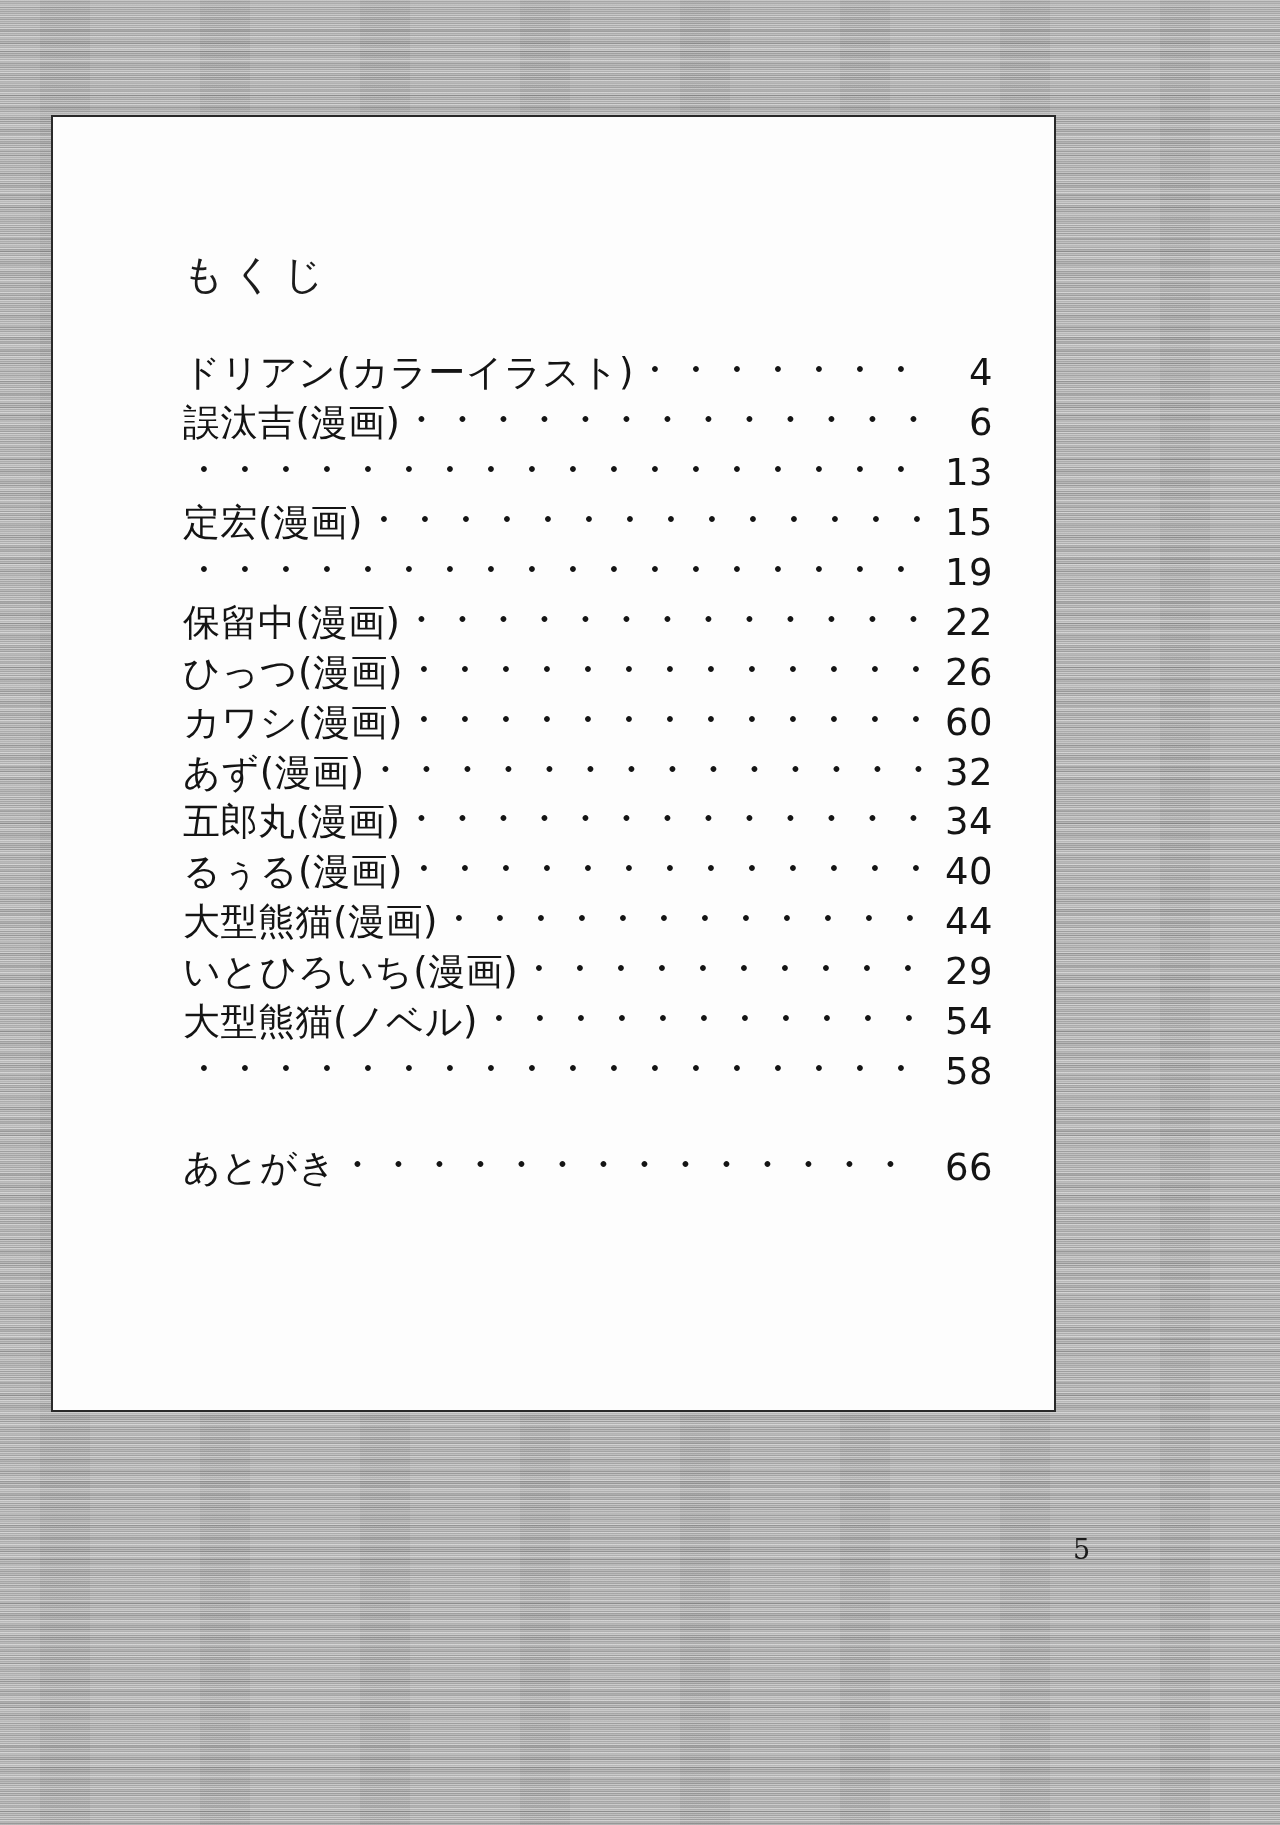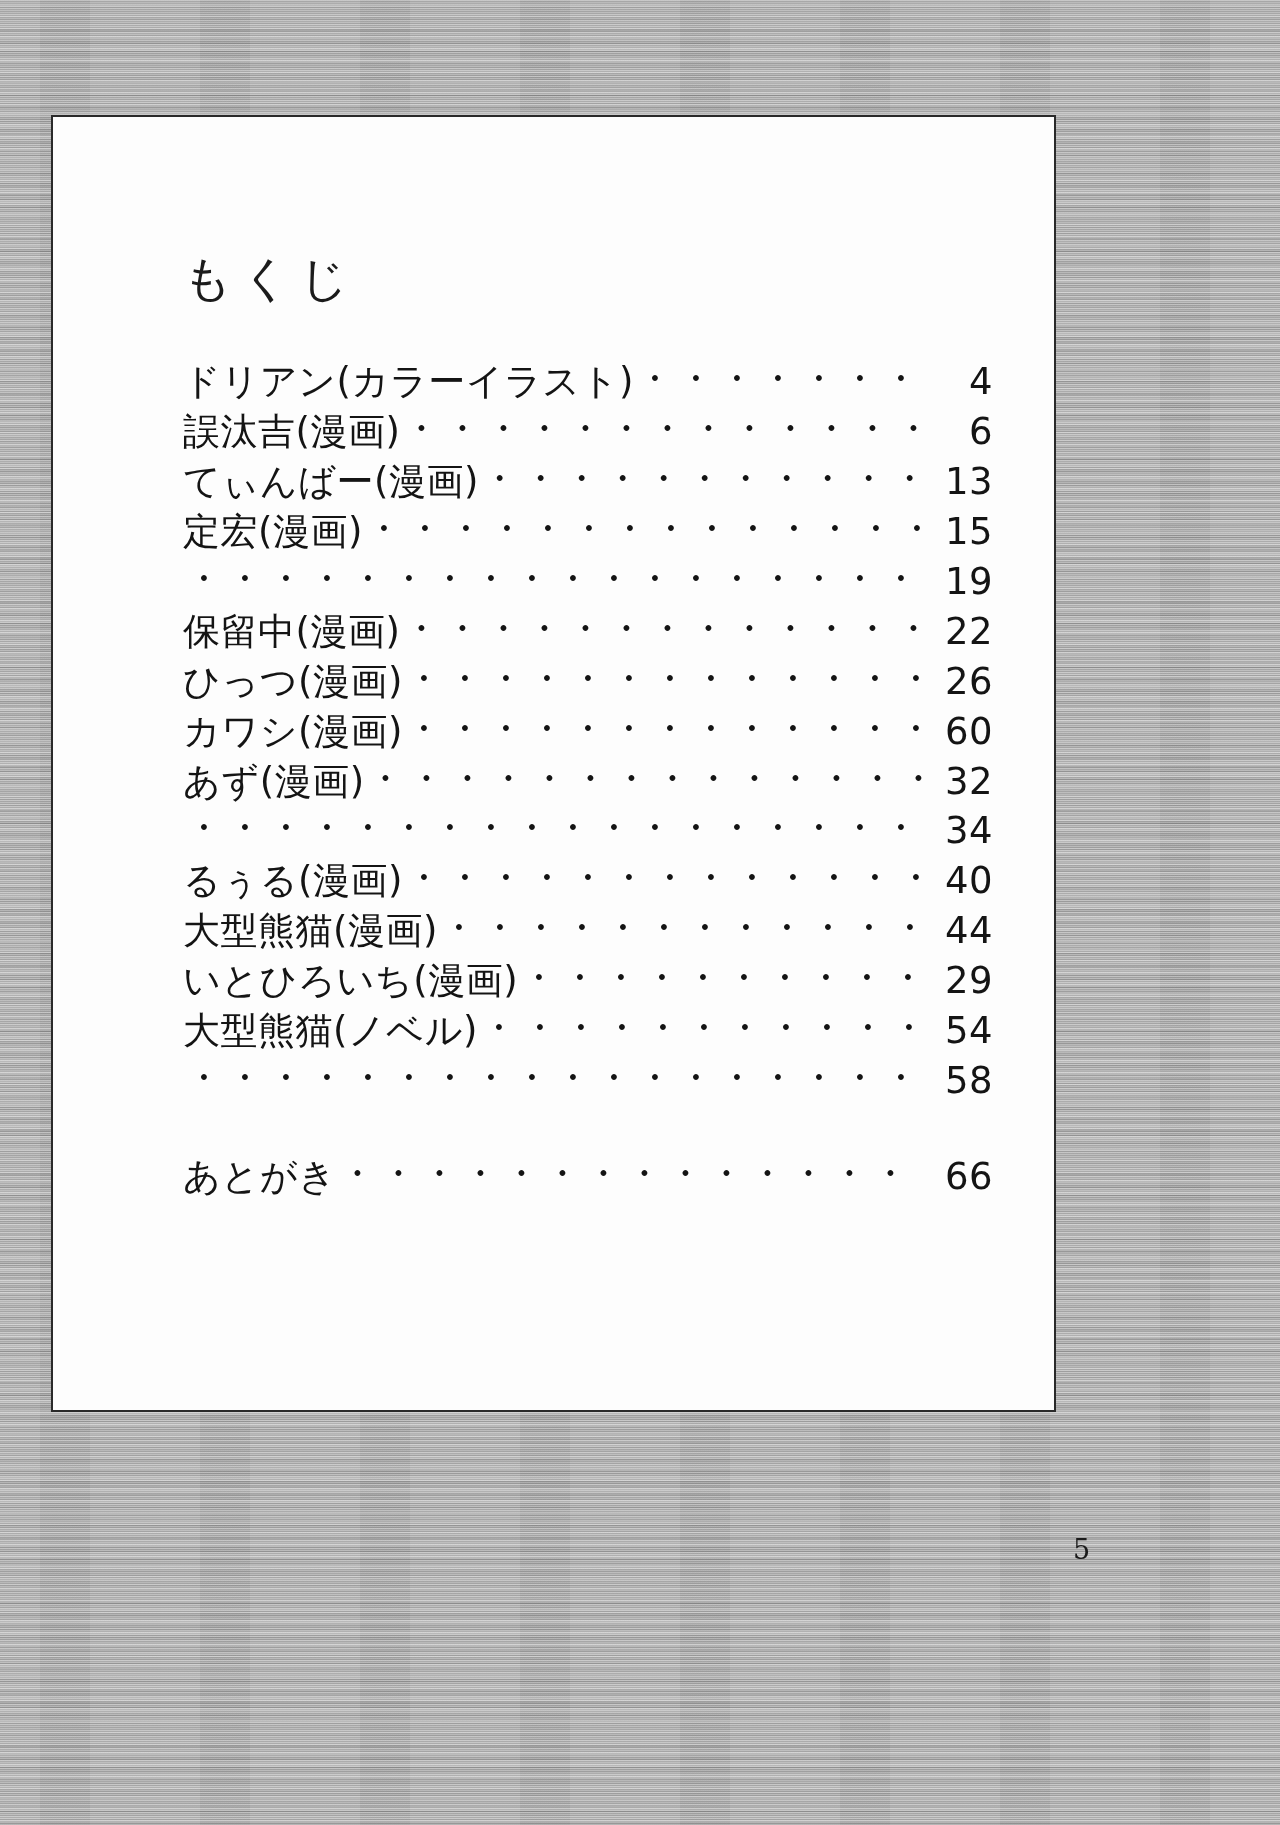--- a/index.html
+++ b/index.html
@@ -74,21 +74,21 @@
   }
 
   #toc-block {
     position: absolute;
     left: 130px;
     top: 130px;
     width: 810px;
   }
 
   #toc-heading {
-    font-size: 48px;
+    font-size: 40px;
     letter-spacing: 9px;
     color: #1b1b1b;
     margin-bottom: 46px;
     font-family: "DejaVu Sans", sans-serif;
     white-space: nowrap;
   }
 
   .toc-list {
     list-style: none;
     margin: 0;
@@ -161,21 +161,20 @@
         <span class="toc-page">4</span>
       </li>
 
       <li class="toc-row">
         <span class="toc-title">誤汰吉(漫画)</span>
         <span class="toc-dots">・・・・・・・・・・・・・・・・・・・・・・・・・・・・・・・・・・・・・・</span>
         <span class="toc-page">6</span>
       </li>
 
       <li class="toc-row">
-        <span class="toc-title">てぃんばー(漫画)</span>
         <span class="toc-dots">・・・・・・・・・・・・・・・・・・・・・・・・・・・・・・・・・・・・・・</span>
         <span class="toc-page">13</span>
       </li>
 
       <li class="toc-row">
         <span class="toc-title">定宏(漫画)</span>
         <span class="toc-dots">・・・・・・・・・・・・・・・・・・・・・・・・・・・・・・・・・・・・・・</span>
         <span class="toc-page">15</span>
       </li>
 
@@ -202,20 +201,21 @@
         <span class="toc-page">60</span>
       </li>
 
       <li class="toc-row">
         <span class="toc-title">あず(漫画)</span>
         <span class="toc-dots">・・・・・・・・・・・・・・・・・・・・・・・・・・・・・・・・・・・・・・</span>
         <span class="toc-page">32</span>
       </li>
 
       <li class="toc-row">
+        <span class="toc-title">五郎丸(漫画)</span>
         <span class="toc-dots">・・・・・・・・・・・・・・・・・・・・・・・・・・・・・・・・・・・・・・</span>
         <span class="toc-page">34</span>
       </li>
 
       <li class="toc-row">
         <span class="toc-title">るぅる(漫画)</span>
         <span class="toc-dots">・・・・・・・・・・・・・・・・・・・・・・・・・・・・・・・・・・・・・・</span>
         <span class="toc-page">40</span>
       </li>
 

